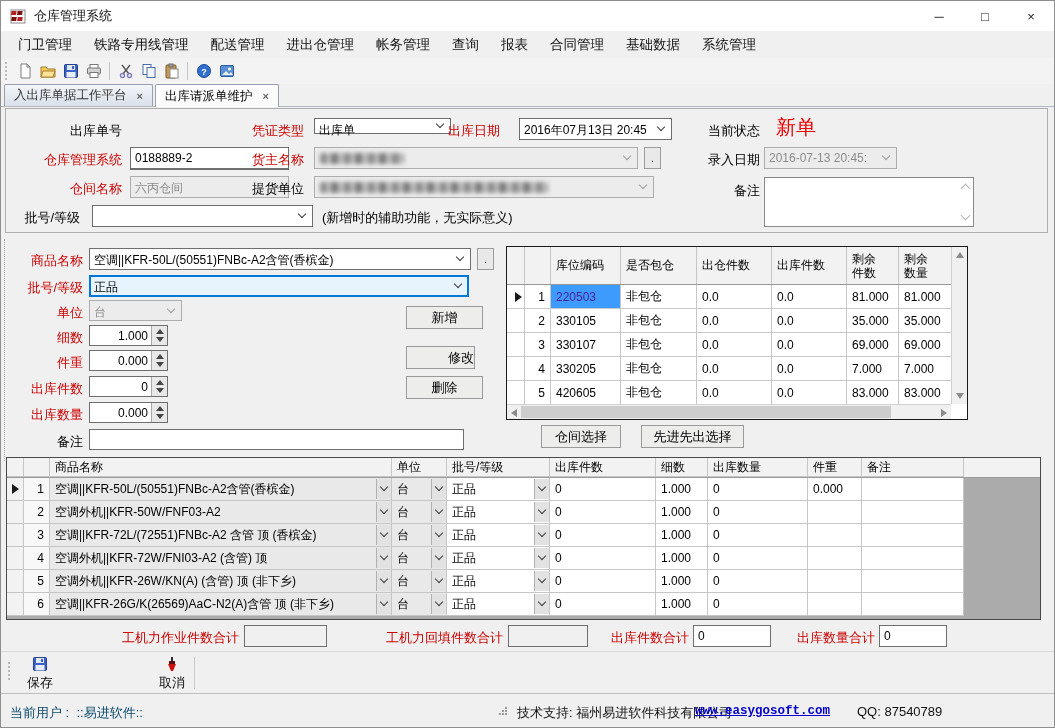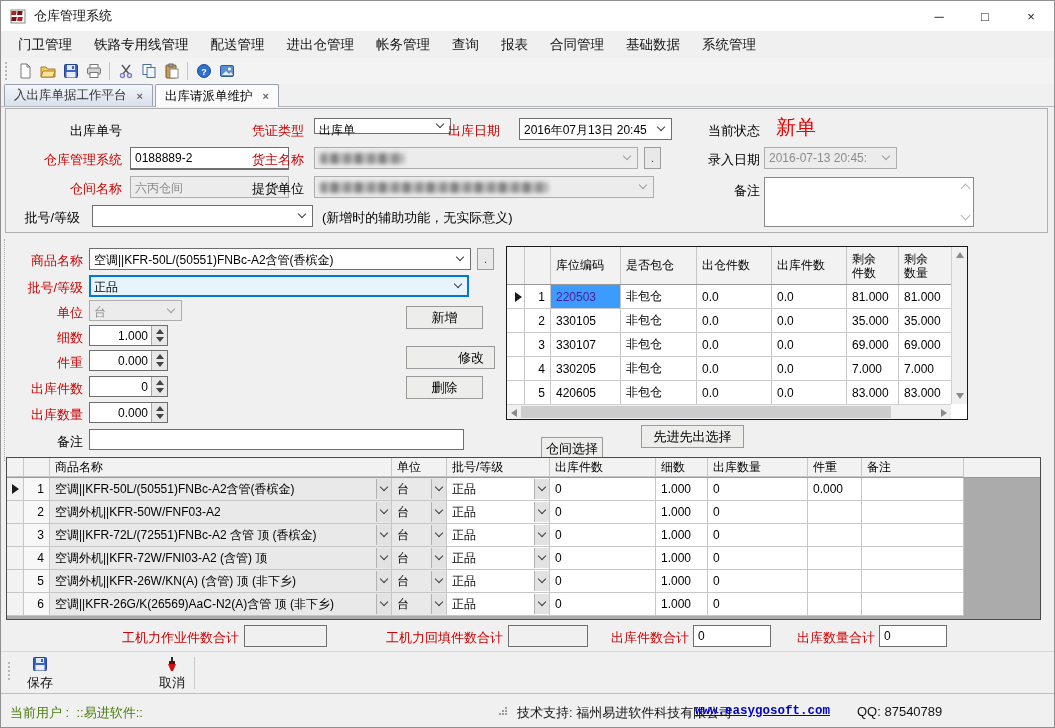--- a/index.html
+++ b/index.html
@@ -142,21 +142,21 @@
   .action-bar { position:absolute; left:0; top:650px; width:100%; height:42px; background:#f0f0f0;
                 border-top:1px solid #d9d9d9; }
   .action-bar .grip { position:absolute; left:3px; top:10px; }
   .tool-big { position:absolute; top:3px; width:54px; text-align:center; font-size:13px; color:#111; }
   .tool-big .ticon { display:block; height:17px; margin:1px auto 1px auto; width:16px; }
   .ab-sep { position:absolute; left:193px; top:5px; width:1px; height:32px; background:#c9c9c9; }
 
   
   .statusbar { position:absolute; left:0; top:692px; width:100%; height:36px; background:#f0f0f0;
                border-top:1px solid #bfbfbf; font-size:13px; }
-  .sb-left { position:absolute; left:9px; top:10px; color:#4d7c0f; }
+  .sb-left { position:absolute; left:9px; top:10px; color:#0c4a6e; }
   .sb-grip { position:absolute; left:497px; top:12px; width:10px; height:10px;
              background:radial-gradient(circle 1px at 2px 8px,#9a9a9a 1px,transparent 1.2px),
                         radial-gradient(circle 1px at 5px 5px,#9a9a9a 1px,transparent 1.2px),
                         radial-gradient(circle 1px at 8px 2px,#9a9a9a 1px,transparent 1.2px),
                         radial-gradient(circle 1px at 5px 8px,#9a9a9a 1px,transparent 1.2px),
                         radial-gradient(circle 1px at 8px 5px,#9a9a9a 1px,transparent 1.2px),
                         radial-gradient(circle 1px at 8px 8px,#9a9a9a 1px,transparent 1.2px); }
   .sb-support { position:absolute; left:516px; top:10px; color:#111; }
   .sb-link { position:absolute; left:694px; top:10px; color:#0000cc; text-decoration:underline;
              font-weight:bold; font-size:12.5px; font-family:"Liberation Mono","DejaVu Sans Mono",monospace; }
@@ -394,21 +394,21 @@
       </span>
     </div>
 
   <span class="lbl" style="left:8px;width:74px;top:432px;">备注</span>
   <div class="tb" style="left:88px;top:428px;width:375px;height:21px;">
     <span></span></div>
 
   <div class="btn" style="left:405px;top:305px;width:77px;height:23px;">
     <span>新增</span>
     </div>
-  <div class="btn" style="left:405px;top:345px;width:89px;height:23px;padding-left:41px;">
+  <div class="btn" style="left:405px;top:345px;width:69px;height:23px;padding-left:41px;">
     <span>修改</span>
     </div>
   <div class="btn" style="left:405px;top:375px;width:77px;height:23px;">
     <span>删除</span>
     </div>
 
   <div class="loc-grid">
     <div class="lg-head">
       <div class="lg-c c-sel"></div>
       <div class="lg-c c-no"></div>
@@ -475,21 +475,21 @@
         <i class="a-up"></i>
         <i class="a-dn"></i>
       </div>
     <div class="hscroll">
         <i class="a-l"></i>
         <i class="a-r"></i>
         <div class="hthumb"></div>
       </div>
   </div>
 
-  <div class="btn" style="left:540px;top:436px;width:62px;height:23px;">
+  <div class="btn" style="left:540px;top:424px;width:80px;height:23px;">
     <span>仓间选择</span>
     </div>
   <div class="btn" style="left:640px;top:424px;width:103px;height:23px;">
     <span>先进先出选择</span>
     </div>
 
   <div class="items-grid">
     <div class="ig-head">
       <div class="ig-c i-sel"></div>
       <div class="ig-c i-no"></div>

